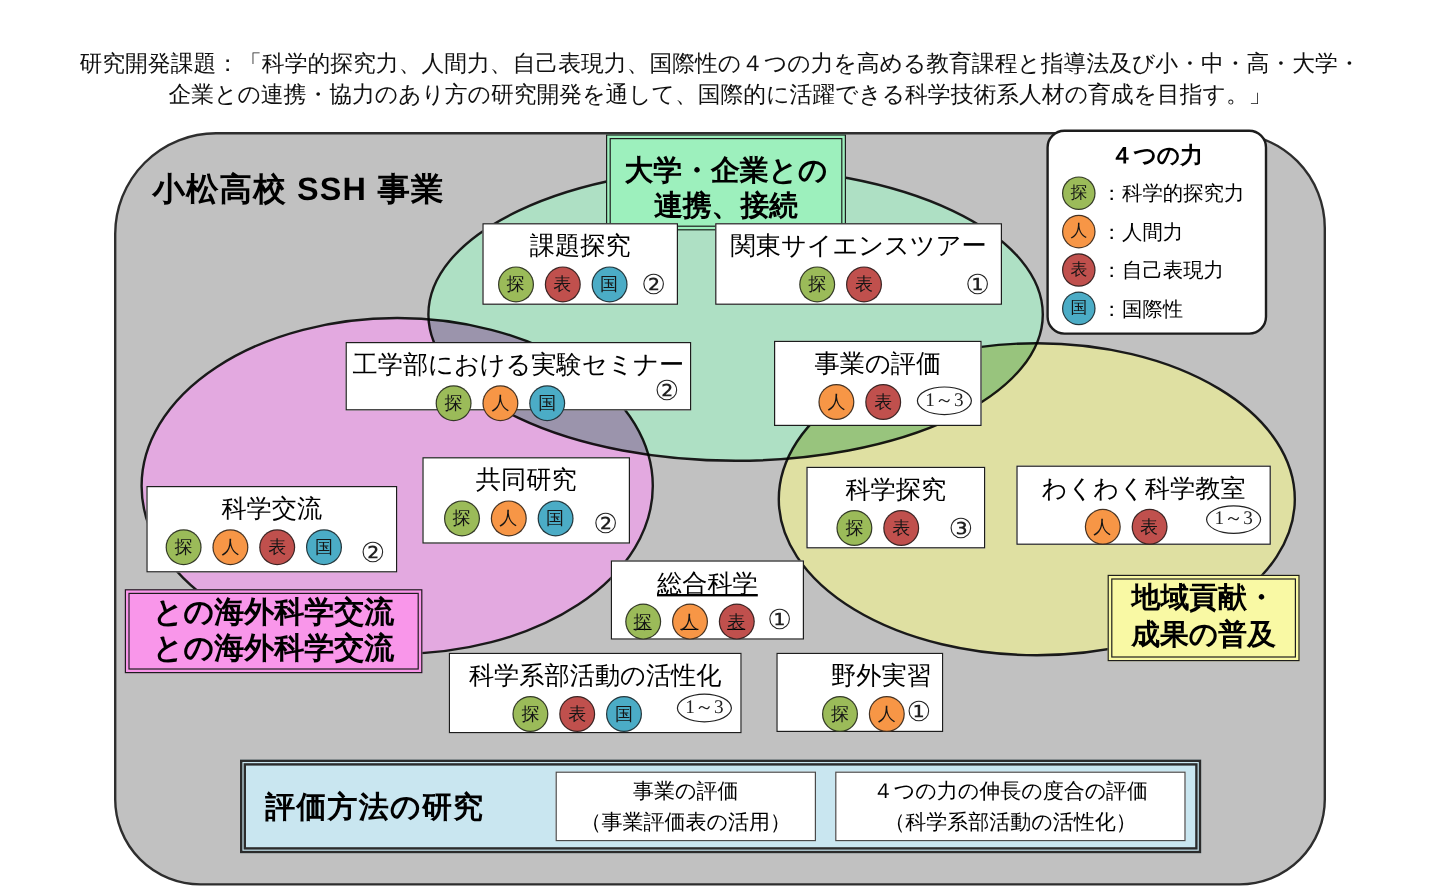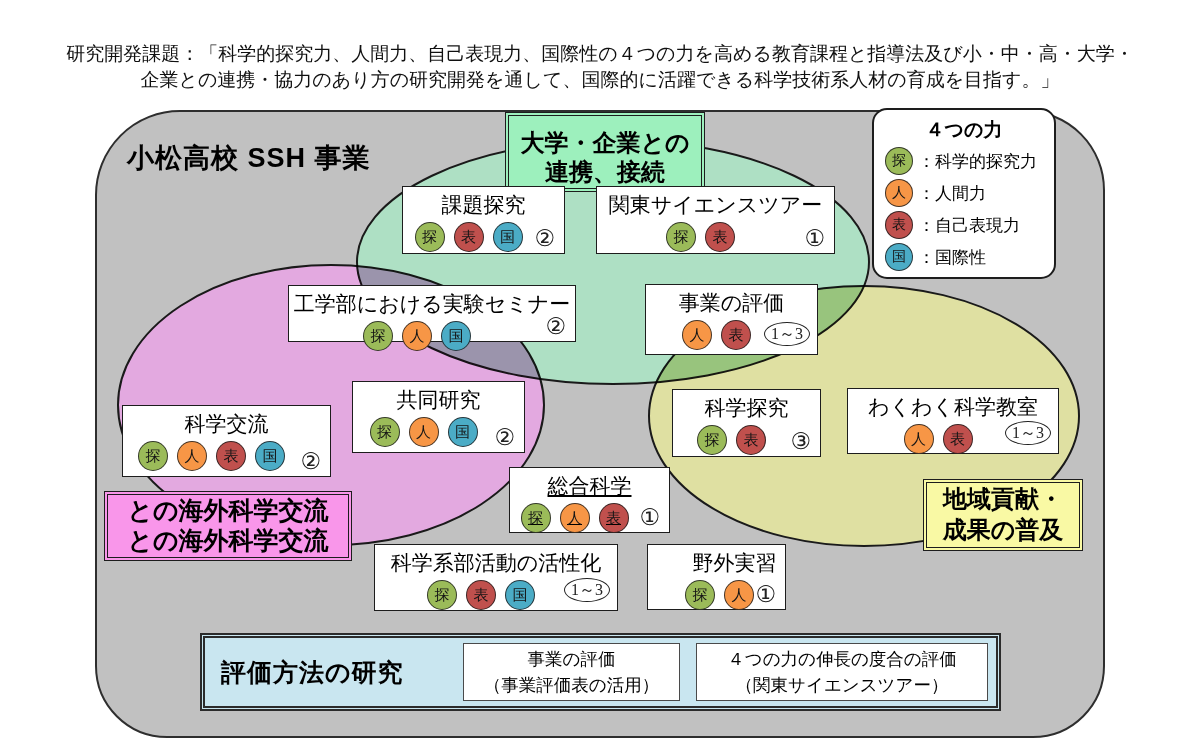--- a/index.html
+++ b/index.html
@@ -229,17 +229,17 @@
     </div>
 
   <div class="eval-box">
     <div class="eval-title">評価方法の研究</div>
     <div class="eval-sub eval-sub1">
       <div>事業の評価</div>
       <div>（事業評価表の活用）</div>
     </div>
     <div class="eval-sub eval-sub2">
       <div>４つの力の伸長の度合の評価</div>
-      <div>（関東サイエンスツアー）</div>
+      <div>（科学系部活動の活性化）</div>
     </div>
   </div>
 
 </div>
 
 </body></html>

